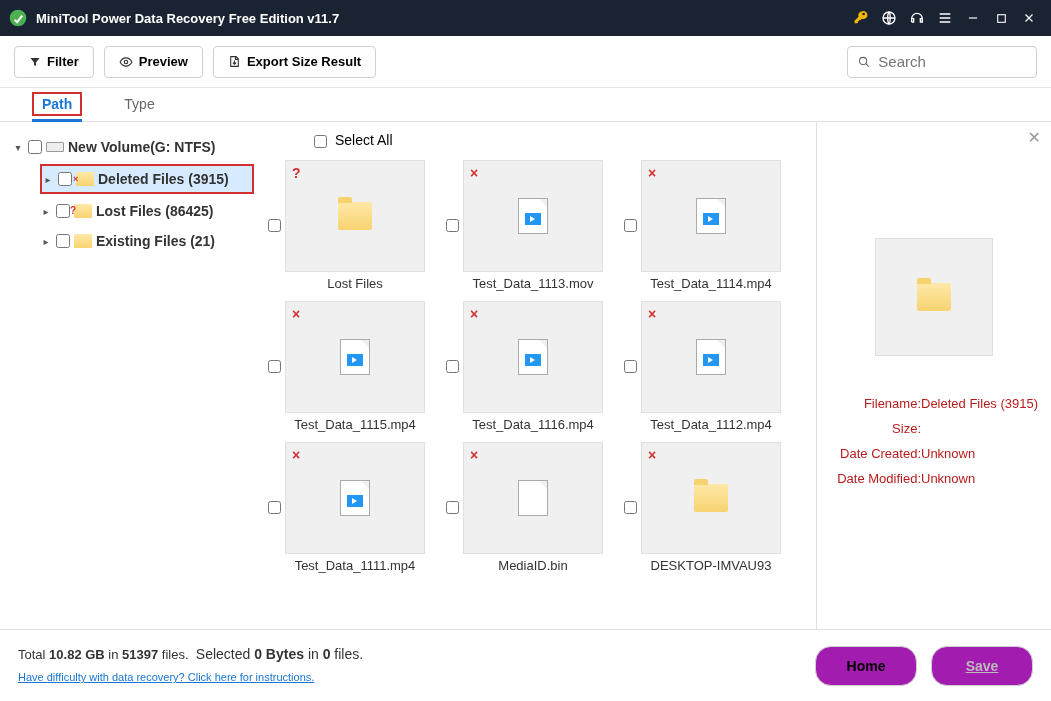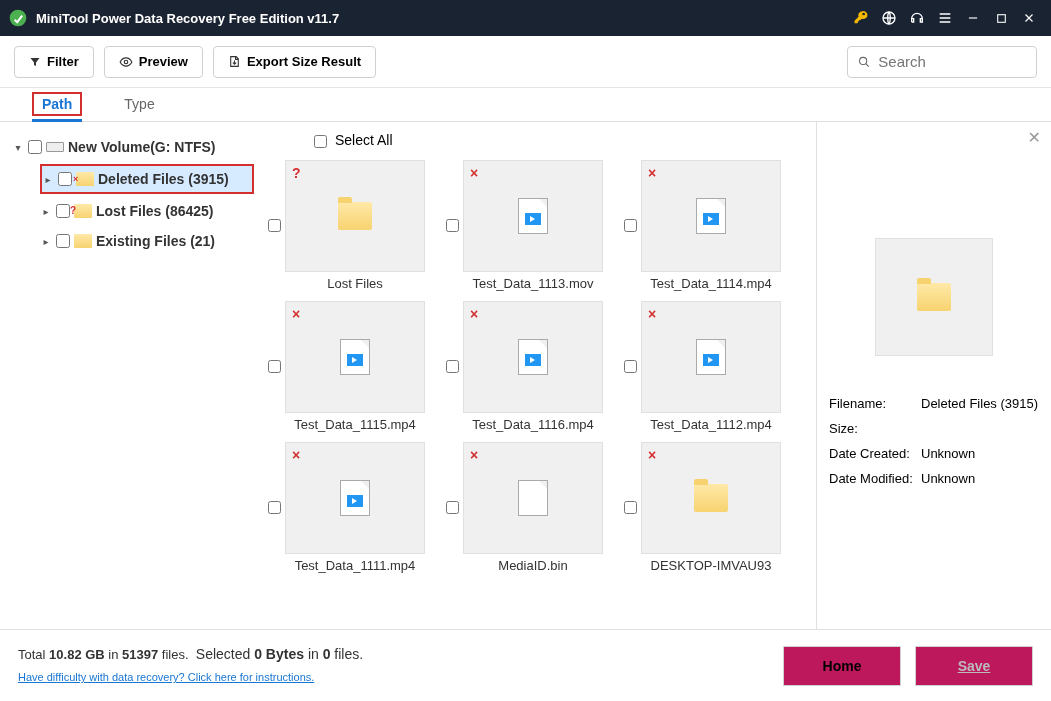--- a/index.html
+++ b/index.html
@@ -31,27 +31,27 @@
 .grid { display: grid; grid-template-columns: repeat(3, 170px); gap: 10px 8px; }
 .cell { display: flex; align-items: center; }
 .cell > input { margin-right: 4px; }
 .thumb { width: 140px; background: #f0f0f0; border: 1px solid #e0e0e0; position: relative; display: flex; flex-direction: column; }
 .thumb .badge { position: absolute; top: 4px; left: 6px; color: #d32f2f; font-weight: bold; font-size: 14px; }
 .thumb .imgbox { height: 110px; display: flex; align-items: center; justify-content: center; }
 .fname { text-align: center; font-size: 13px; color: #333; margin-top: 4px; width: 140px; overflow: hidden; text-overflow: ellipsis; white-space: nowrap; }
 .details { width: 234px; padding: 12px; position: relative; }
 .details .close { position: absolute; top: 6px; right: 10px; color: #999; font-size: 16px; cursor: pointer; }
 .details .preview { width: 118px; height: 118px; background: #f0f0f0; border: 1px solid #e0e0e0; margin: 104px auto 40px; display: flex; align-items: center; justify-content: center; }
-.details .row { display: flex; font-size: 13px; color: #000000; margin-bottom: 10px; }
+.details .row { display: flex; font-size: 13px; color: #b91c1c; margin-bottom: 10px; text-align: right; }
 .details .row .lab { width: 92px; }
 .footer { height: 72px; border-top: 1px solid #e0e0e0; display: flex; align-items: center; padding: 0 18px; gap: 14px; }
 .footer .info { font-size: 13px; color: #333; line-height: 1.7; }
 .footer .info a { color: #1976d2; text-decoration: underline; font-size: 11px; }
 .footer .fsp { flex: 1; }
-.fbtn { width: 118px; height: 40px; border: 1px solid #d0d0d0; border-radius: 1px; background: #be185d; font-size: 14px; font-weight: 600; cursor: pointer; }
+.fbtn { width: 102px; height: 40px; border: 1px solid #d0d0d0; border-radius: 16px; background: #a21caf; font-size: 14px; font-weight: 600; cursor: pointer; }
 .fbtn.disabled { color: #bbb; text-decoration: underline; }
 .folder-ic { width: 34px; height: 28px; background: linear-gradient(#ffe9a8,#f7d370); border-radius: 2px; position: relative; }
 .folder-ic::before{content:'';position:absolute;top:-5px;left:0;width:14px;height:6px;background:#f7d370;border-radius:2px 2px 0 0;}
 .folder-sm { width: 18px; height: 14px; background: linear-gradient(#ffe9a8,#f7d370); border-radius: 1px; }
 .video-ic { width: 30px; height: 36px; background:#fff; border:1px solid #aaa; position:relative; }
 .video-ic::before{content:'';position:absolute;top:0;right:0;border-style:solid;border-width:0 8px 8px 0;border-color:transparent #f0f0f0 transparent transparent;}
 .video-ic::after{content:'';position:absolute;top:14px;left:6px;width:16px;height:12px;background:#2196f3;}
 .video-ic .play{position:absolute;top:17px;left:11px;border-style:solid;border-width:3px 0 3px 5px;border-color:transparent transparent transparent #fff;z-index:1;}
 .file-ic { width: 30px; height: 36px; background:#fff; border:1px solid #aaa; position:relative; }
 .file-ic::before{content:'';position:absolute;top:0;right:0;border-style:solid;border-width:0 8px 8px 0;border-color:transparent #f0f0f0 transparent transparent;}

